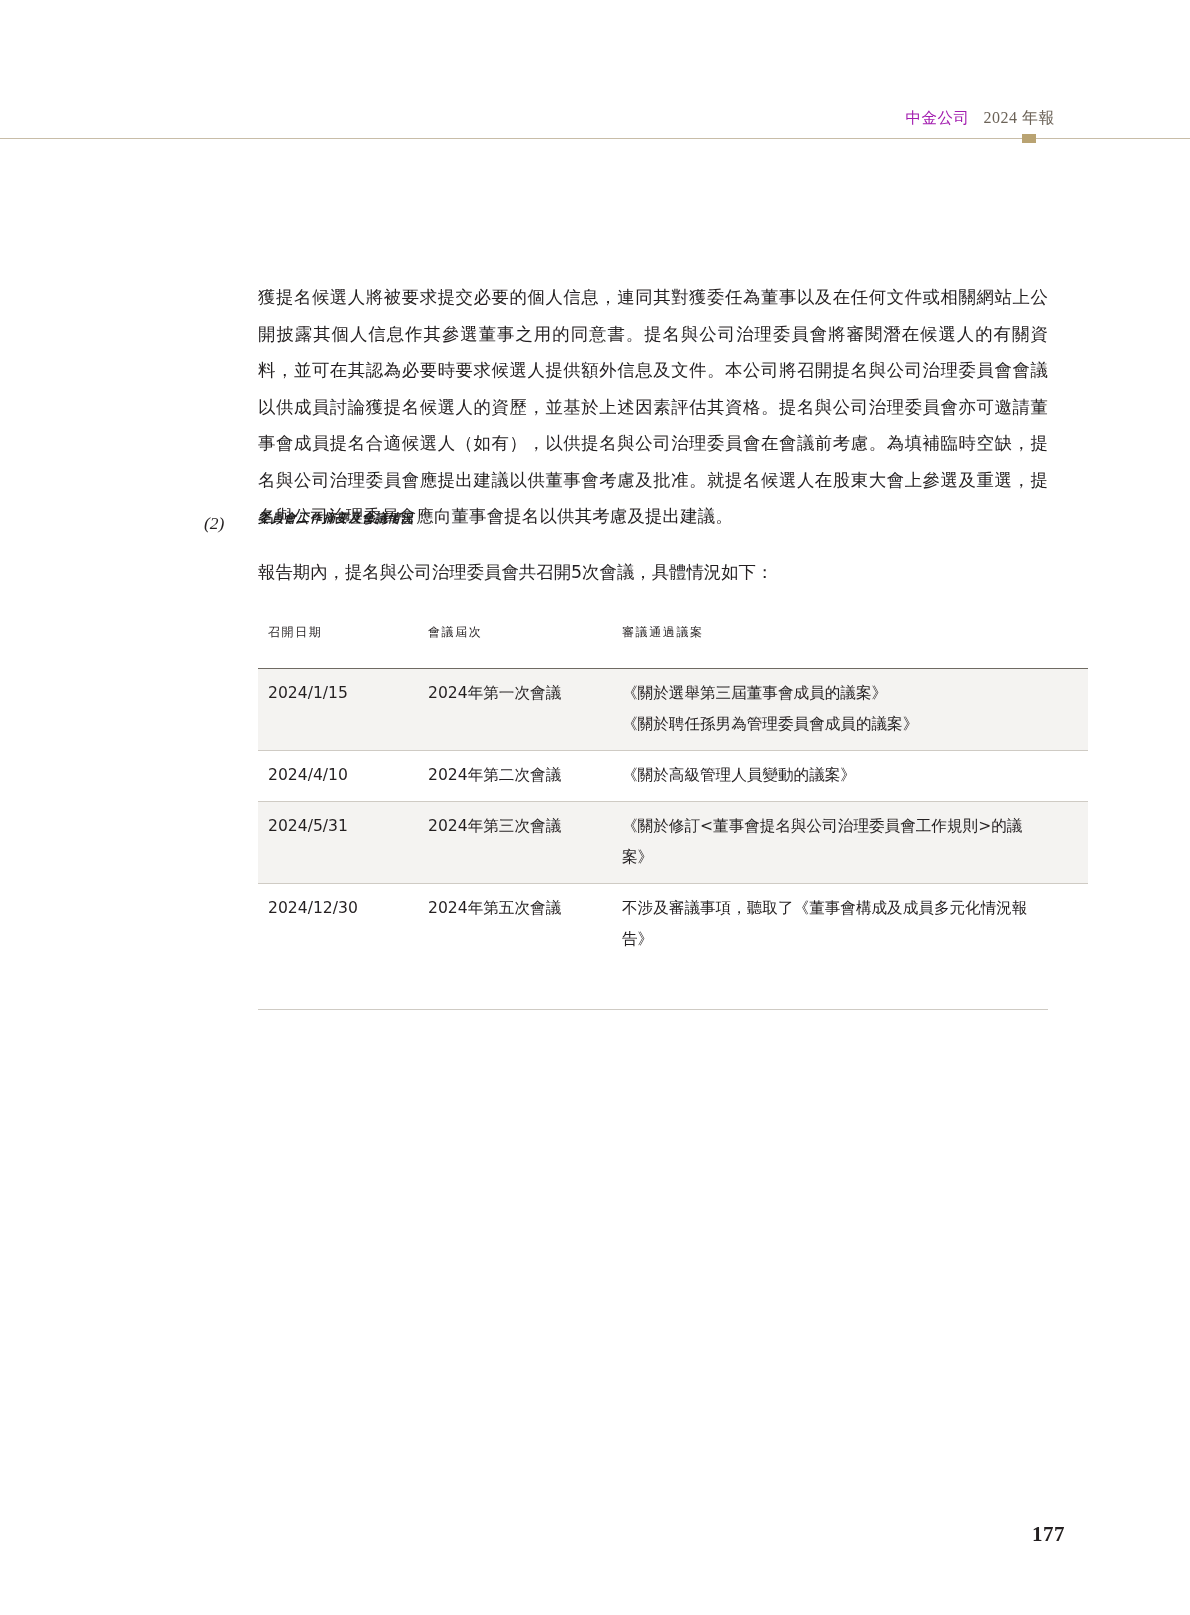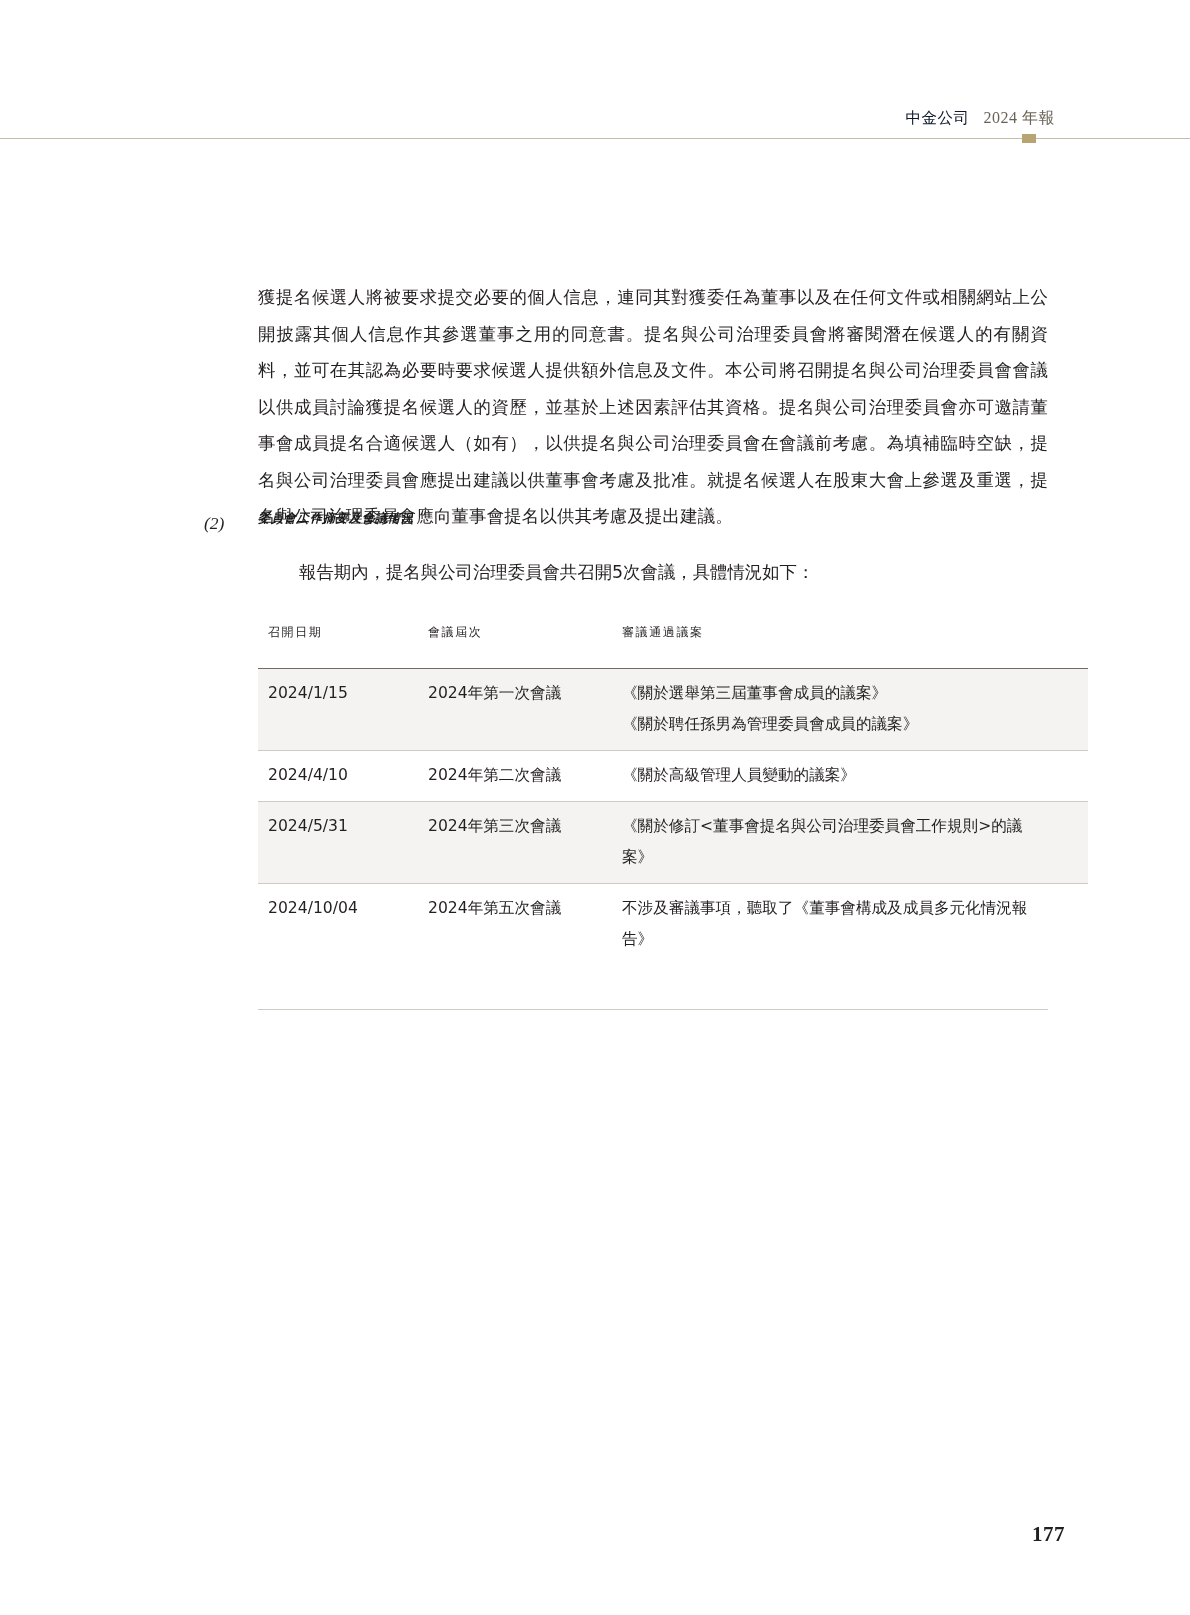--- a/index.html
+++ b/index.html
@@ -29,21 +29,21 @@
     right: 135px;
     top: 0;
     font-size: 15.5px;
     color: #6b6257;
     letter-spacing: 0.5px;
     white-space: nowrap;
   }
   .header-text .company {
     font-family: "DejaVu Sans", sans-serif;
     font-size: 15.5px;
-    color: #0f172a;
+    color: #a21caf;
   }
   .header-text .year {
     font-family: "Liberation Serif", serif;
     font-size: 16px;
     color: #6b6257;
     margin-left: 14px;
   }
   .header-rule {
     position: absolute;
     top: 30px;
@@ -108,21 +108,20 @@
   }
   .section-intro {
     position: absolute;
     left: 54px;
     top: 50px;
     font-family: "DejaVu Sans", sans-serif;
     font-size: 17.4px;
     line-height: 34px;
     color: #231f20;
     white-space: nowrap;
-    margin-left: 41px;
   }
 
   
   .table-wrap {
     position: absolute;
     left: 258px;
     top: 608px;
     width: 790px;
   }
   table.meetings {
@@ -234,21 +233,21 @@
       </tr>
       <tr>
         <td class="col-date">2024/5/31</td>
         <td class="col-sess">2024年第三次會議</td>
         <td class="col-items">
           <span class="cell-line">《關於修訂&lt;董事會提名與公司治理委員會工作規則&gt;的議</span>
           <span class="cell-line">案》</span>
         </td>
       </tr>
       <tr>
-        <td class="col-date">2024/10/04</td>
+        <td class="col-date">2024/12/30</td>
         <td class="col-sess">2024年第五次會議</td>
         <td class="col-items">
           <span class="cell-line">不涉及審議事項，聽取了《董事會構成及成員多元化情況報</span>
           <span class="cell-line">告》</span>
         </td>
       </tr>
     </tbody>
   </table>
 </div>
 

